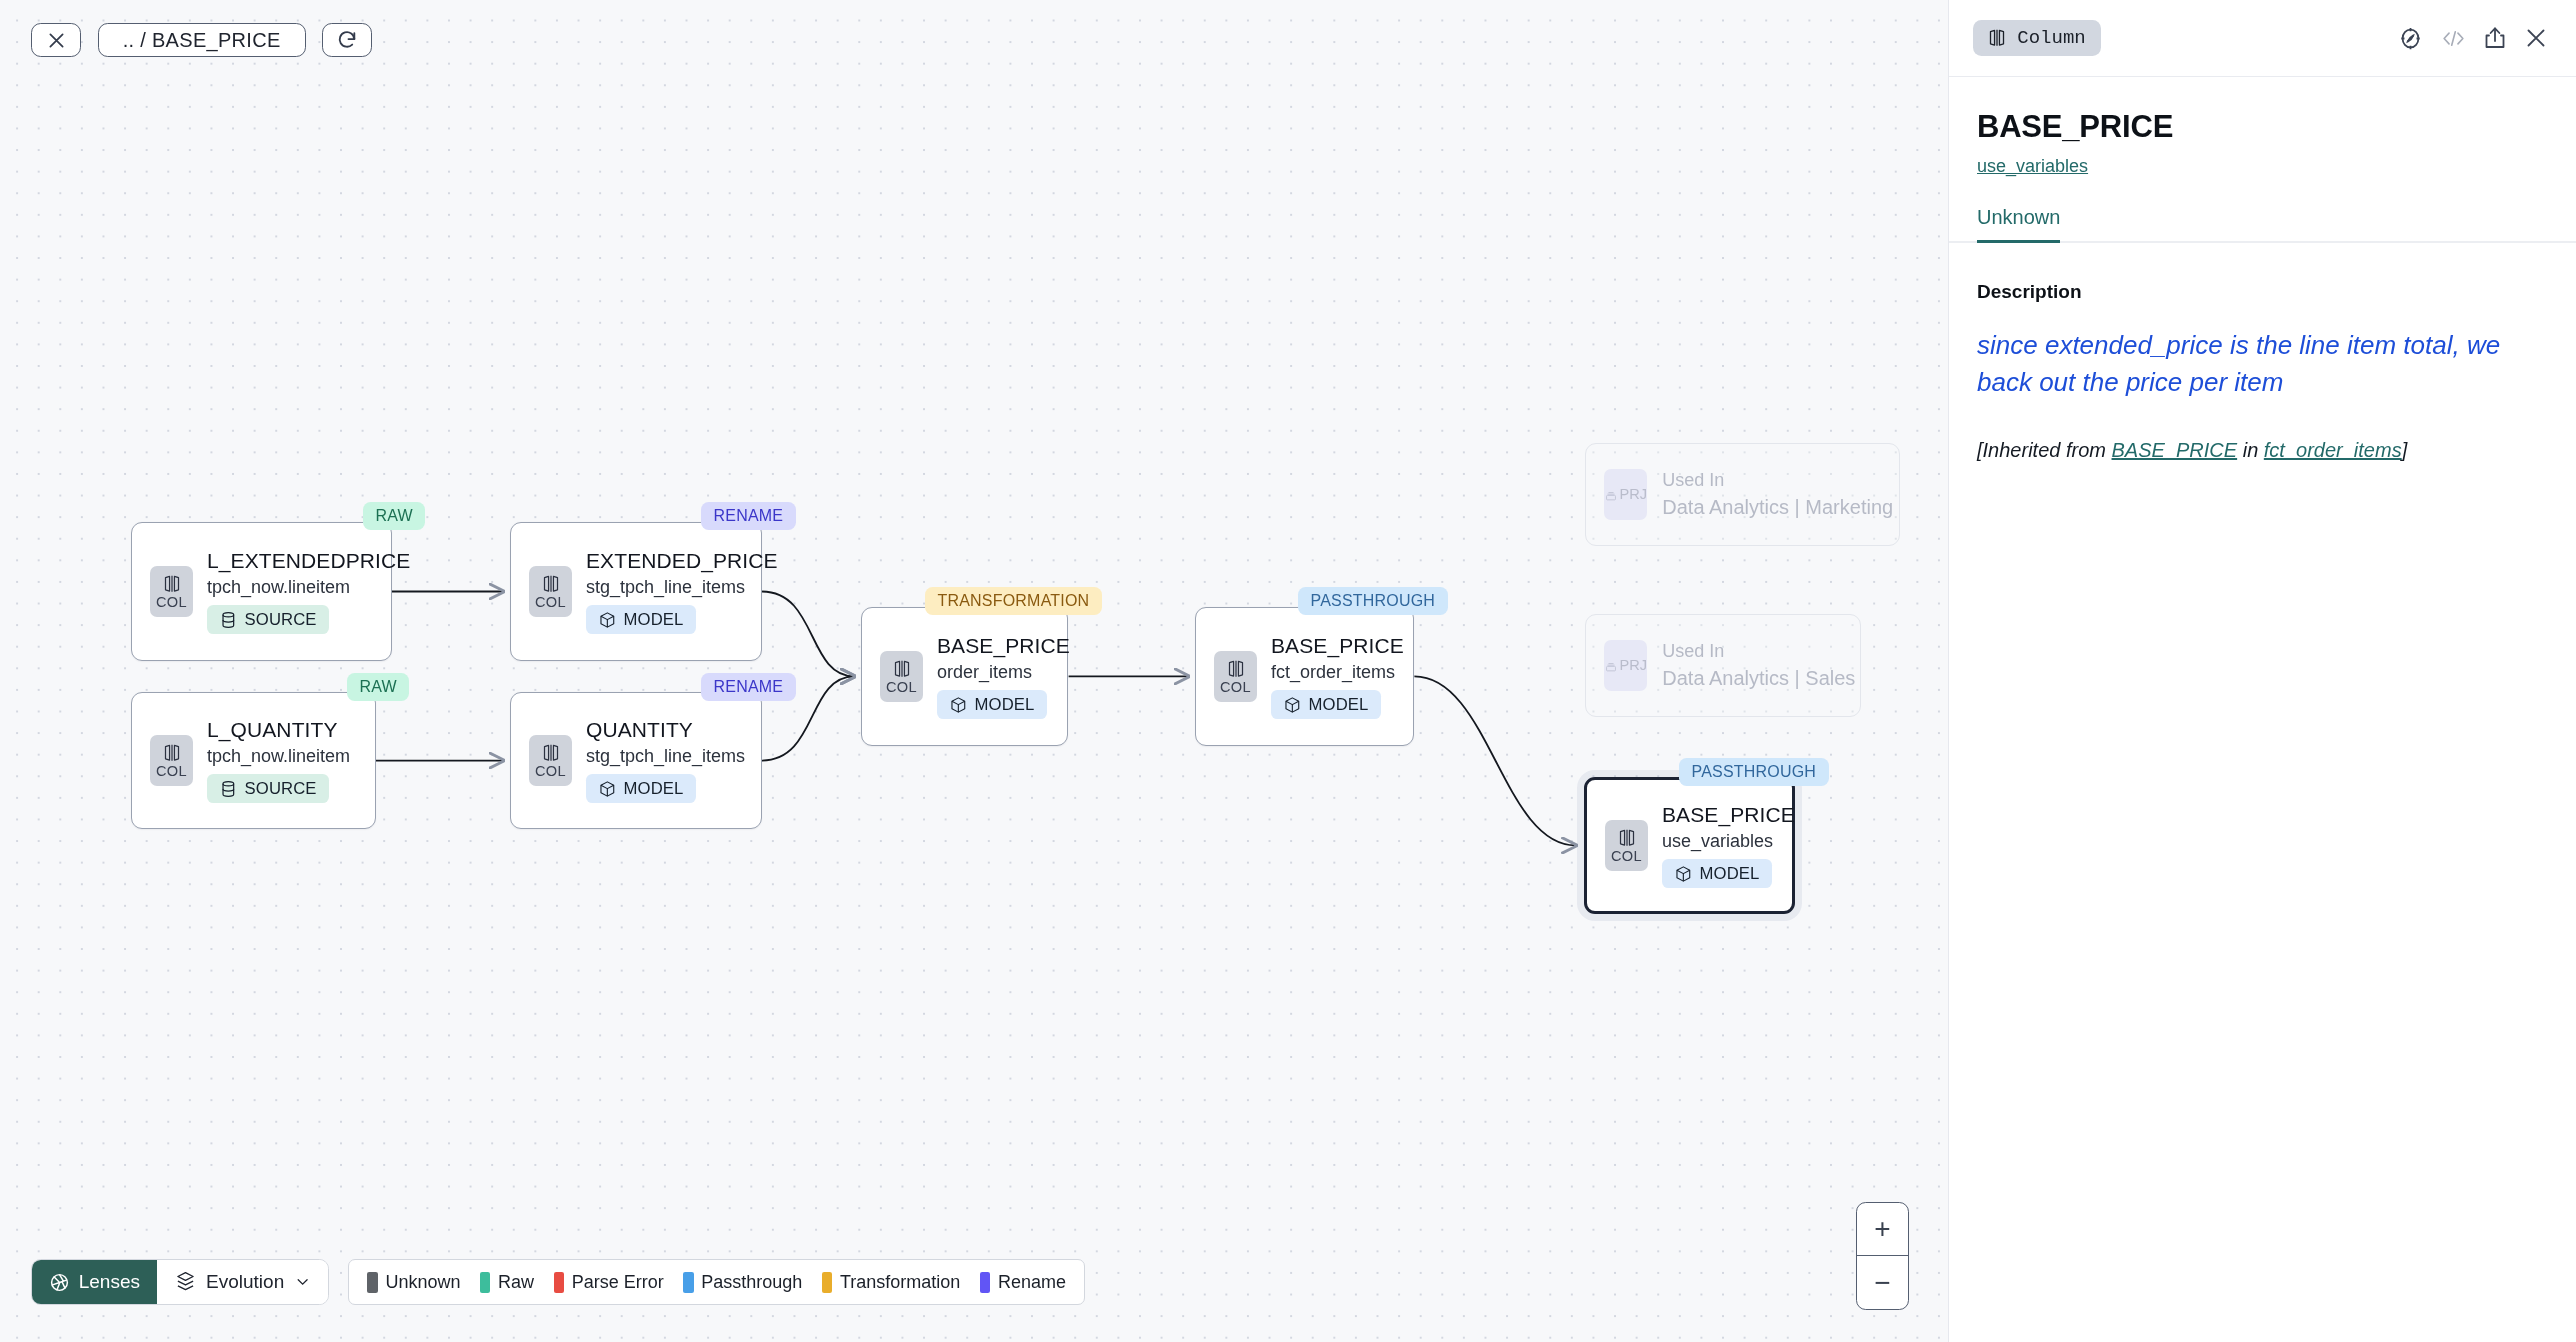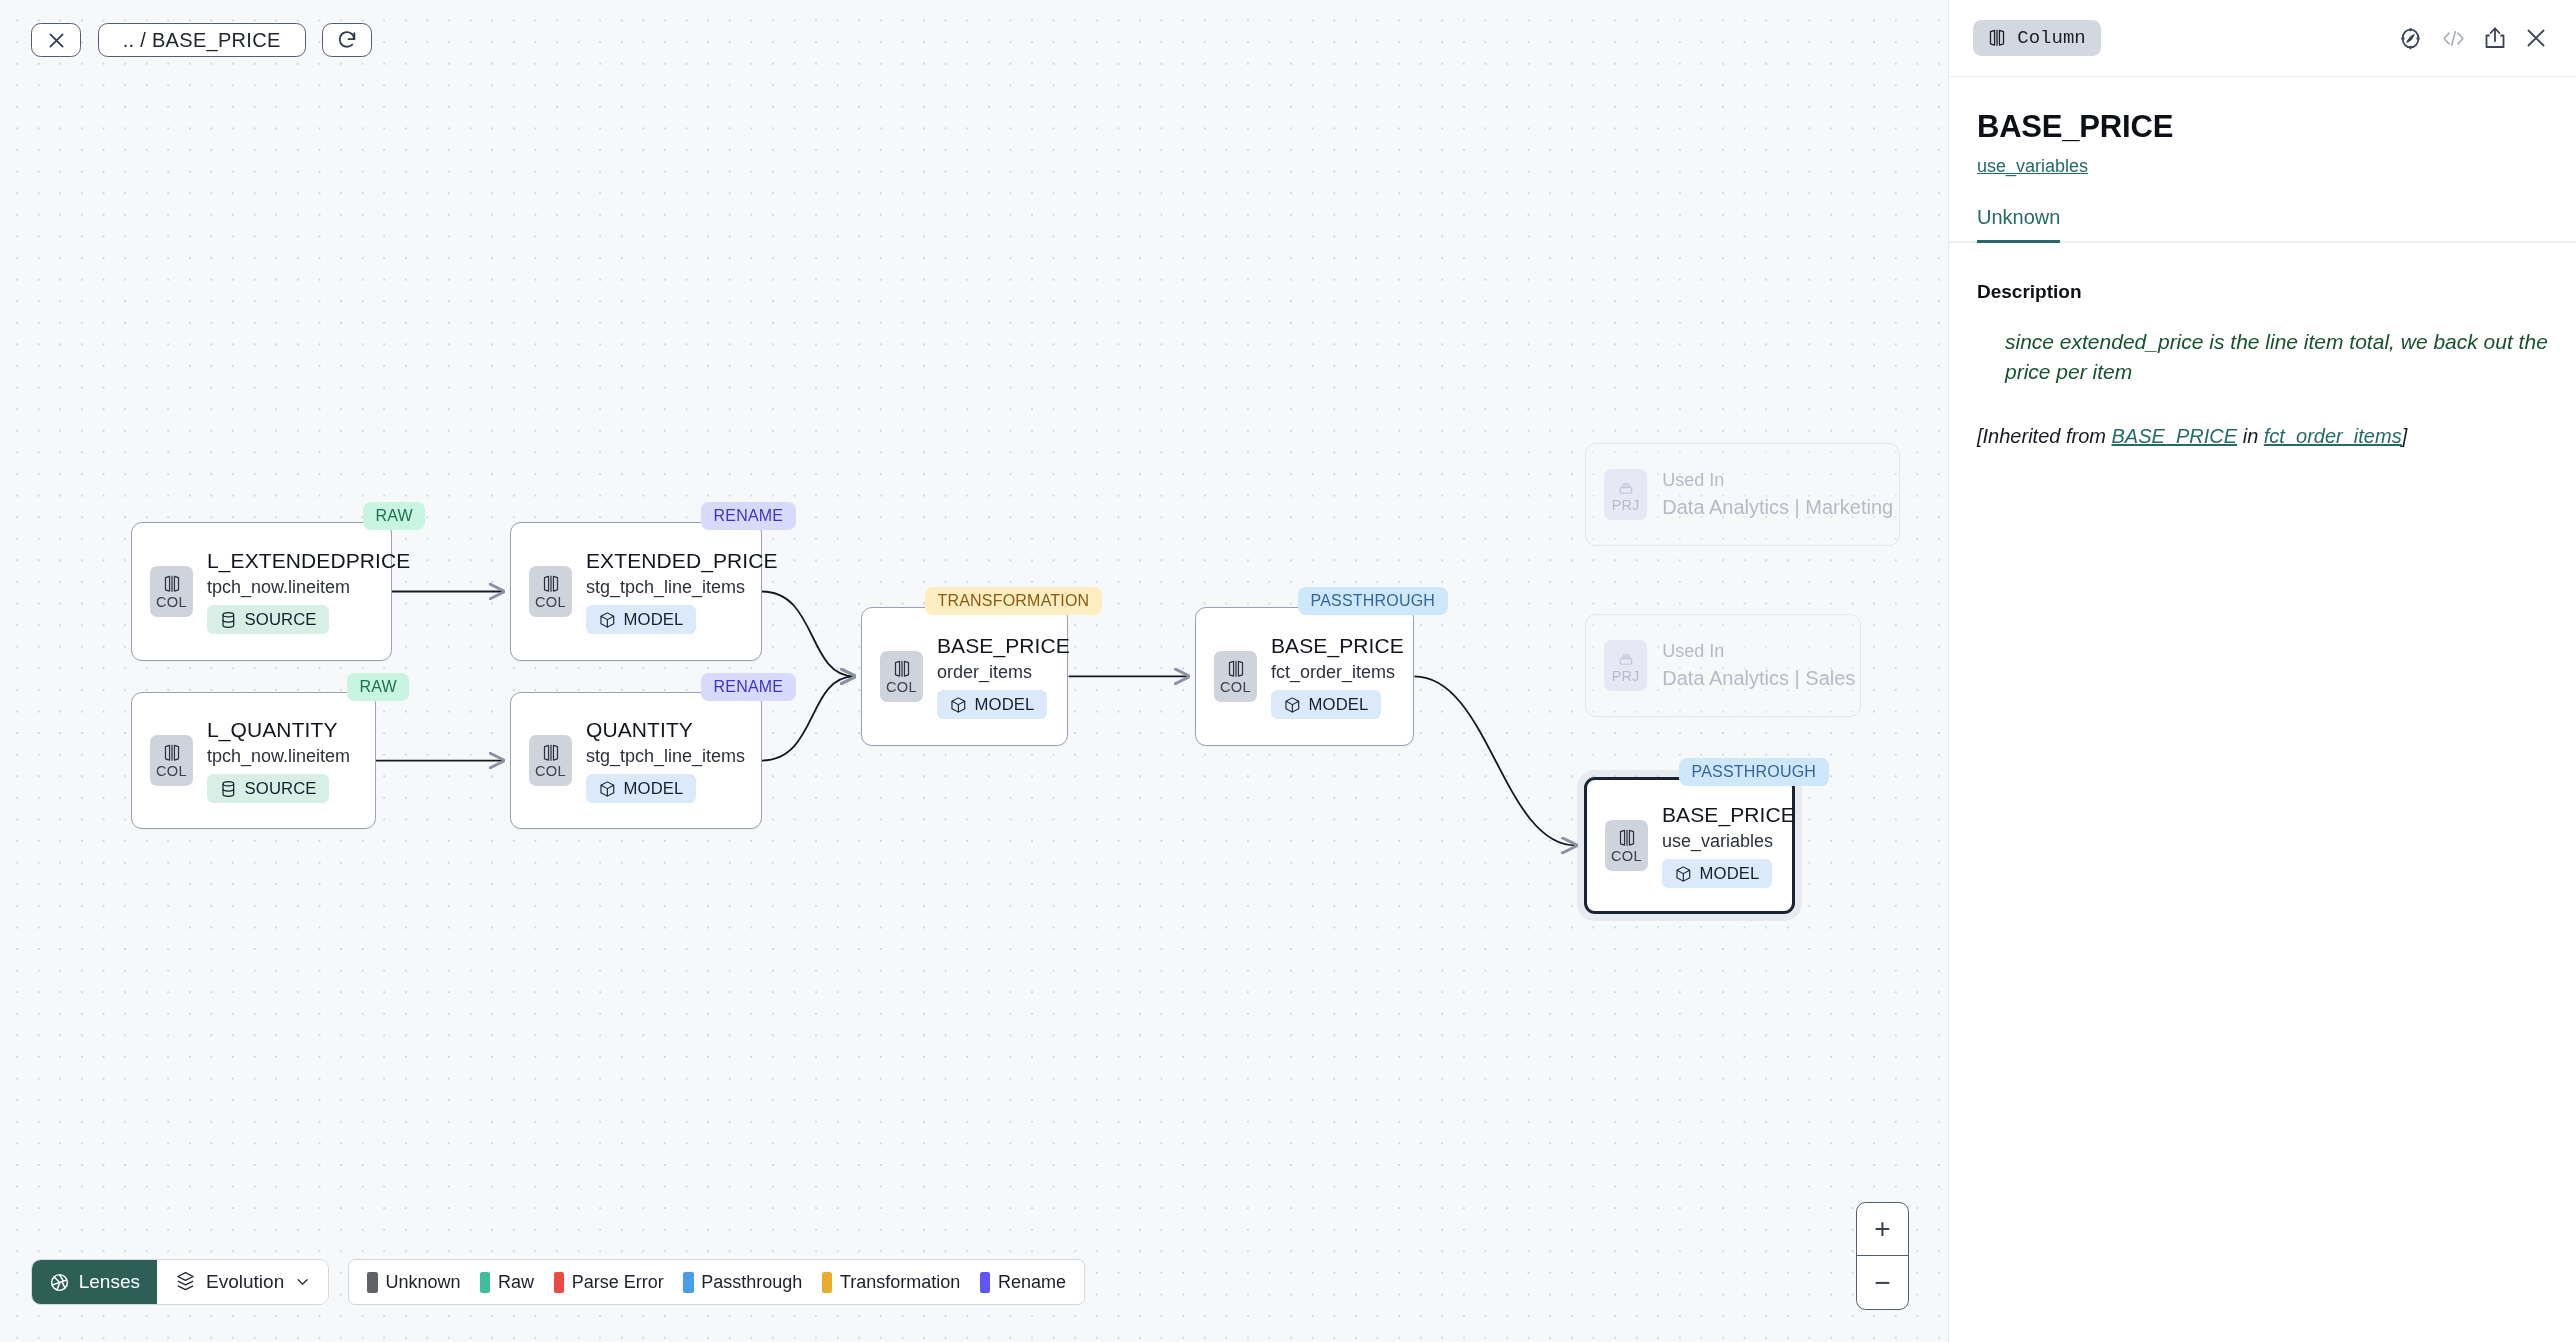--- a/index.html
+++ b/index.html
@@ -69,21 +69,21 @@
   .tag.trans { background: #fdedc1; color: #8a5a10; }
   .tag.pass  { background: #cfe7fb; color: #31679c; }
 
   
   .ghost {
     position: absolute; border: 1.4px solid #e3e6ec; border-radius: 11px;
     display: flex; align-items: center; gap: 15.3px; padding: 0 18px;
     background: rgba(247,248,250,.35); z-index: 8;
   }
   .ghost .kind { width: 43px; height: 51px; background: #e7e8f6; border-radius: 7px;
-    display:flex; flex-direction:column; align-items:center; justify-content:center; gap:1.4px; flex:none; }
+    display:flex; flex-direction:row; align-items:center; justify-content:center; gap:1.4px; flex:none; }
   .ghost .kind .kl { font-size: 14.6px; color: #b9bccb; line-height:1; }
   .ghost .body { display:flex; flex-direction:column; gap: 5.6px; }
   .ghost .u1 { font-size: 18px; color: #b6bac6; }
   .ghost .u2 { font-size: 20px; color: #b6bac6; white-space: nowrap; }
 
   svg.edges { position: absolute; inset: 0; width: 1948px; height: 1343px; z-index: 5; pointer-events: none; }
 
   
   .bottombar { position: absolute; left: 31px; bottom: 38px; display: flex; align-items: center; gap: 19.5px; z-index: 30; }
   .lens-group { display: flex; border: 1.4px solid #d3d7de; border-radius: 9.7px; overflow: hidden; height: 46px; background:#fff; }
@@ -111,21 +111,21 @@
   .p-icons span { display: inline-flex; cursor: pointer; }
 
   .p-title { font-size: 31px; font-weight: bold; color: #0d1117; padding: 32px 28px 0 28px; letter-spacing: -0.2px; }
   .p-link { display: inline-block; margin: 11px 0 0 28px; font-size: 18px; color: #236a69; text-decoration: underline; cursor: pointer; }
 
   .tabs { margin-top: 29px; padding: 0 28px; border-bottom: 2.1px solid #eceef2; display: flex; }
   .tab { font-size: 20px; color: #236a69; padding-bottom: 11px; border-bottom: 3.5px solid #236a69; margin-bottom: -2.1px; cursor: pointer; }
 
   .sect { padding: 38px 28px 0 28px; }
   .sect-h { font-size: 19px; font-weight: bold; color: #0d1117; }
-  .desc { margin-top: 24px; font-size: 21px; font-style: italic; color: #14532d; line-height: 1.42; margin-left: 28px; }
+  .desc { margin-top: 24px; font-size: 26px; font-style: italic; color: #1d4ed8; line-height: 1.42; }
   .inherit { margin-top: 38px; font-size: 20px; font-style: italic; color: #141a23; }
   .inherit a { color: #236a69; text-decoration: underline; font-style: italic; cursor: pointer; }
 </style>
 </head>
 <body>
 
 <div id="app">
 
   <div id="canvas">
 

